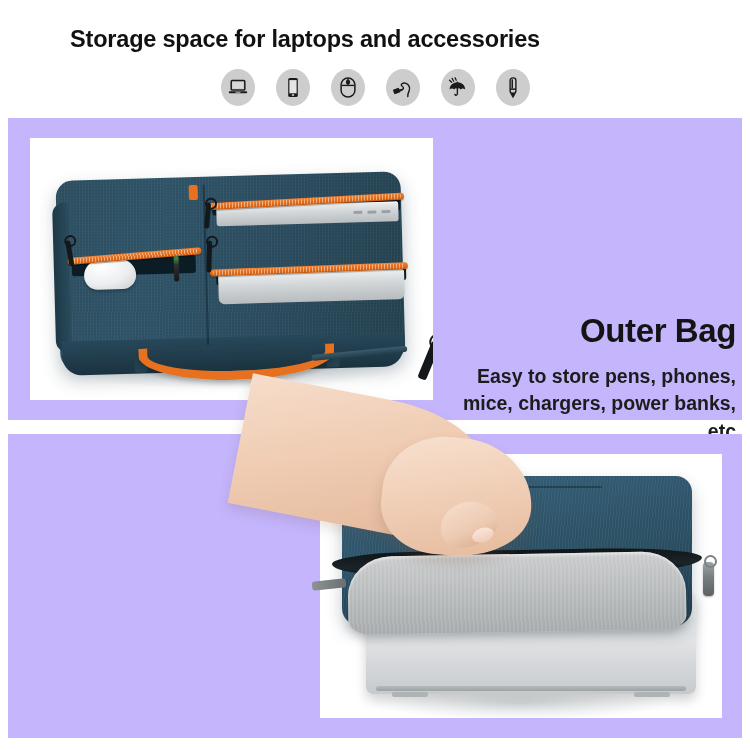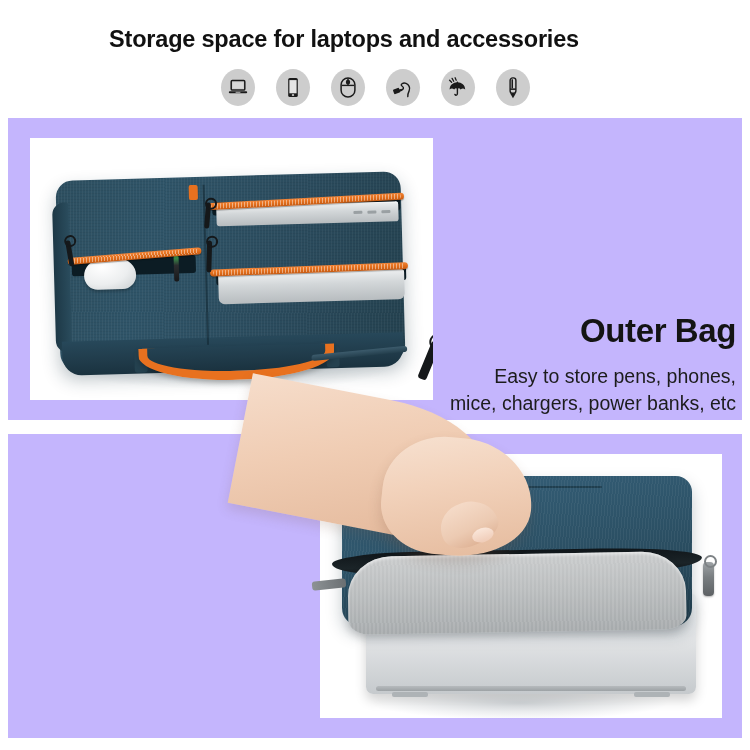--- a/index.html
+++ b/index.html
@@ -25,21 +25,20 @@
   #page-title {
     position: absolute;
     left: 0; top: 26px;
     width: 610px;
     text-align: center;
     font-size: 23.5px;
     font-weight: bold;
     color: #111111;
     letter-spacing: -0.2px;
     white-space: nowrap;
-    padding-left: 39px;
   }
   #icon-row {
     position: absolute;
     left: 0; top: 69px;
     width: 750px;
     display: flex;
     justify-content: center;
     align-items: center;
     gap: 21px;
   }
@@ -80,21 +79,21 @@
   .copy-head {
     font-size: 33px;
     font-weight: bold;
     color: #141414;
     line-height: 1.05;
     margin: 0 0 14px 0;
     letter-spacing: -0.4px;
   }
   .copy-body {
     font-size: 19.5px;
-    font-weight: normal;
+    font-weight: bold;
     color: #1c1c1c;
     line-height: 1.42;
     margin: 0;
   }
 
   
   .bag-flat {
     position: absolute;
     left: 28px; top: 38px;
     width: 345px; height: 190px;

